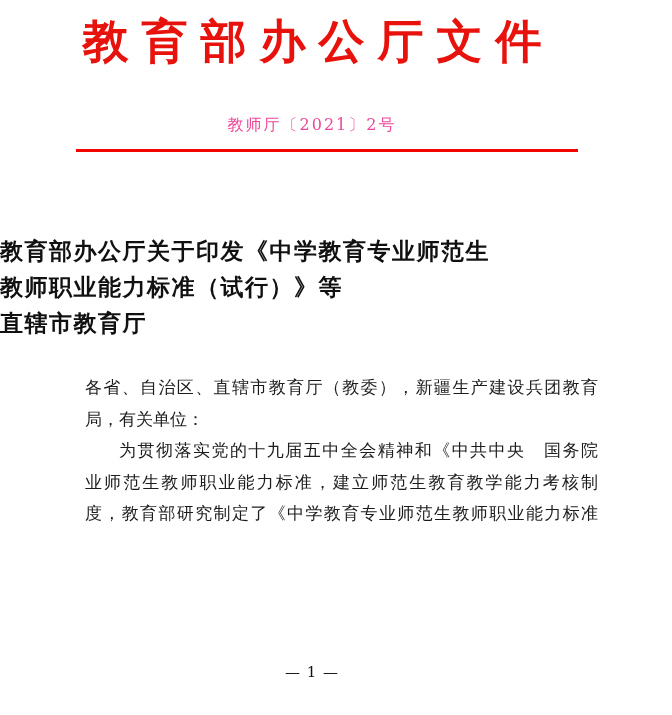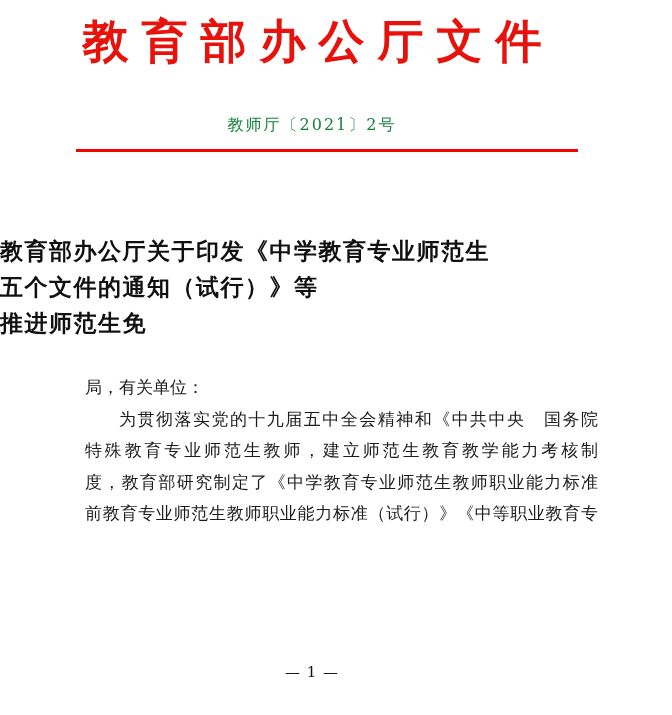--- a/index.html
+++ b/index.html
@@ -27,21 +27,21 @@
     white-space: nowrap;
     line-height: 52px;
   }
 
   .doc-number {
     position: absolute;
     top: 113px; left: 0; right: 0;
     text-align: center;
     font-size: 16px;
     letter-spacing: 2px;
-    color: #15803d;
+    color: #ec4899;
     line-height: 24px;
   }
 
   .red-divider {
     position: absolute;
     top: 149px;
     left: 76px;
     width: 502px;
     height: 3px;
     background: var(--line-red, #f20500);
@@ -91,27 +91,27 @@
 <div class="page">
 
   <div class="org-title">教育部办公厅文件</div>
 
   <div class="doc-number">教师厅〔2021〕2号</div>
 
   <div class="red-divider"></div>
 
   <div class="doc-title">
     <div>教育部办公厅关于印发《中学教育专业师范生</div>
-    <div>五个文件的通知（试行）》等</div>
-    <div>推进师范生免</div>
+    <div>教师职业能力标准（试行）》等</div>
+    <div>直辖市教育厅</div>
   </div>
 
   <div class="body-text">
+    <div class="bline fill">各省、自治区、直辖市教育厅（教委），新疆生产建设兵团教育</div>
     <div class="bline">局，有关单位：</div>
     <div class="bline fill indent">为贯彻落实党的十九届五中全会精神和《中共中央　国务院</div>
-    <div class="bline fill">特殊教育专业师范生教师，建立师范生教育教学能力考核制</div>
+    <div class="bline fill">业师范生教师职业能力标准，建立师范生教育教学能力考核制</div>
     <div class="bline fill">度，教育部研究制定了《中学教育专业师范生教师职业能力标准</div>
-    <div class="bline fill">前教育专业师范生教师职业能力标准（试行）》《中等职业教育专</div>
   </div>
 
   <div class="page-num">— 1 —</div>
 
 </div>
 
 </body></html>

